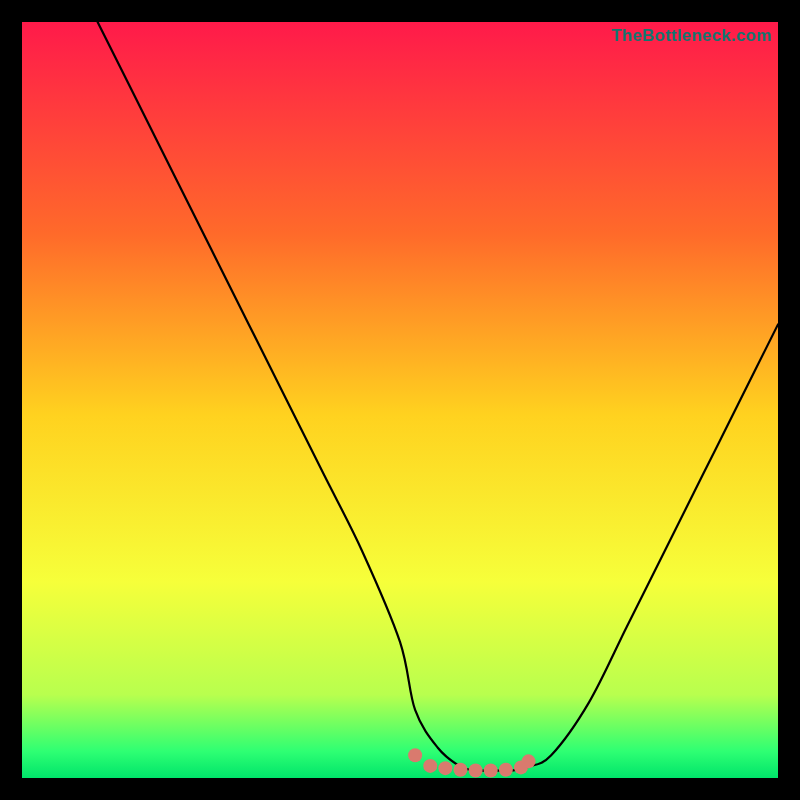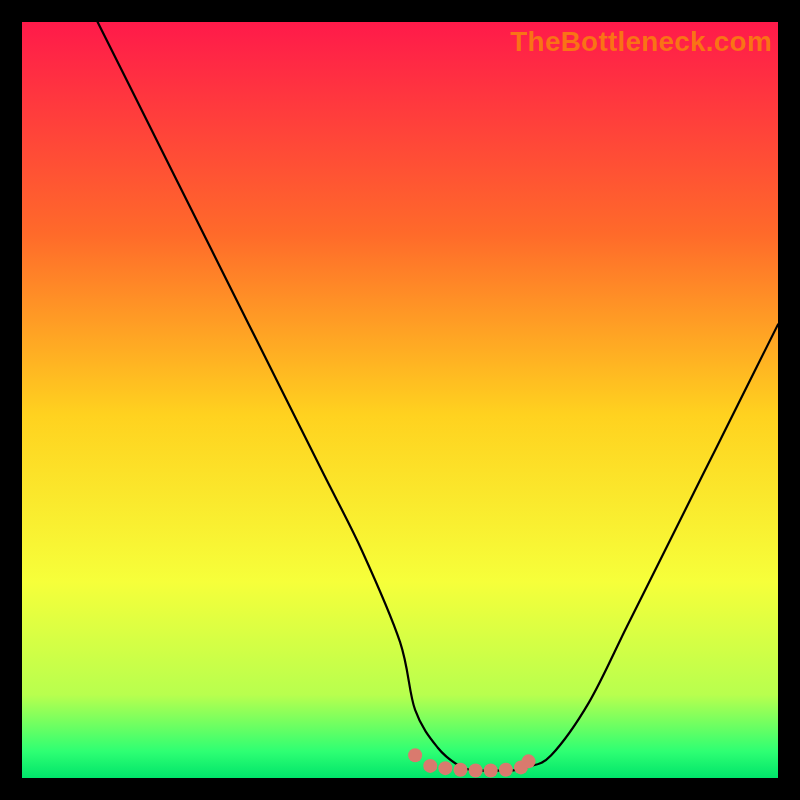--- a/index.html
+++ b/index.html
@@ -32,23 +32,23 @@
   .curve-svg {
     position: absolute;
     inset: 0;
     width: 100%;
     height: 100%;
   }
   .watermark {
     position: absolute;
     top: 4px;
     right: 6px;
-    font-size: 28px;
+    font-size: 17px;
     font-weight: 600;
-    color: #f97316;
+    color: #0f766e;
     letter-spacing: 0.2px;
     text-align: center;
   }
 </style>
 </head>
 <body>
 
 <div class="stage">
   <div class="plot-area">
     <svg class="plot-bg" viewBox="0 0 756 756" preserveAspectRatio="none">

